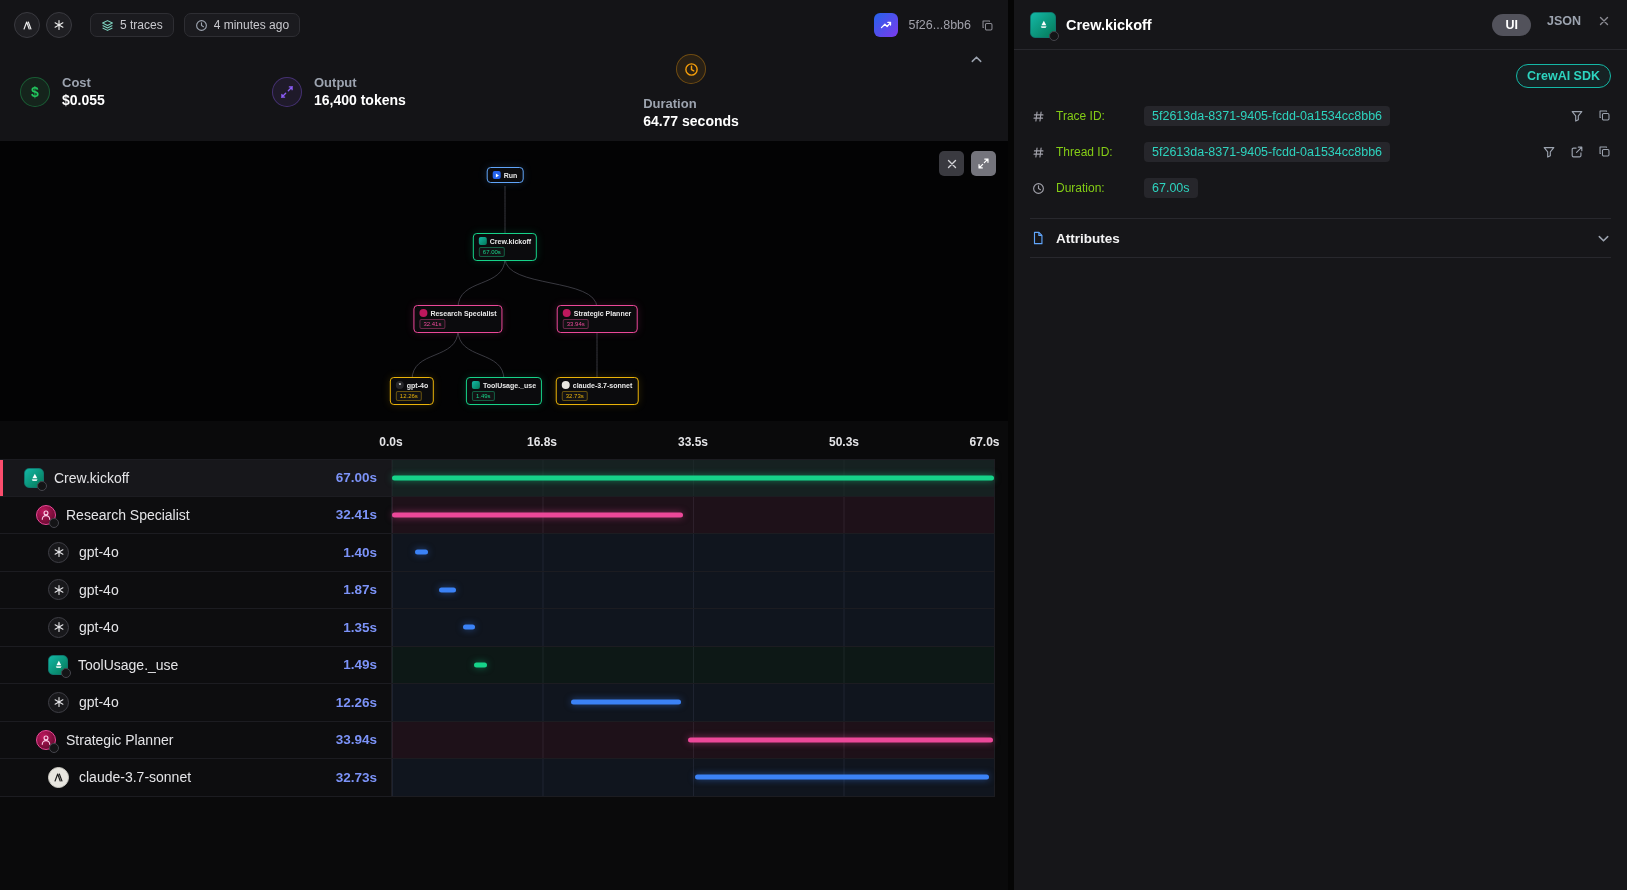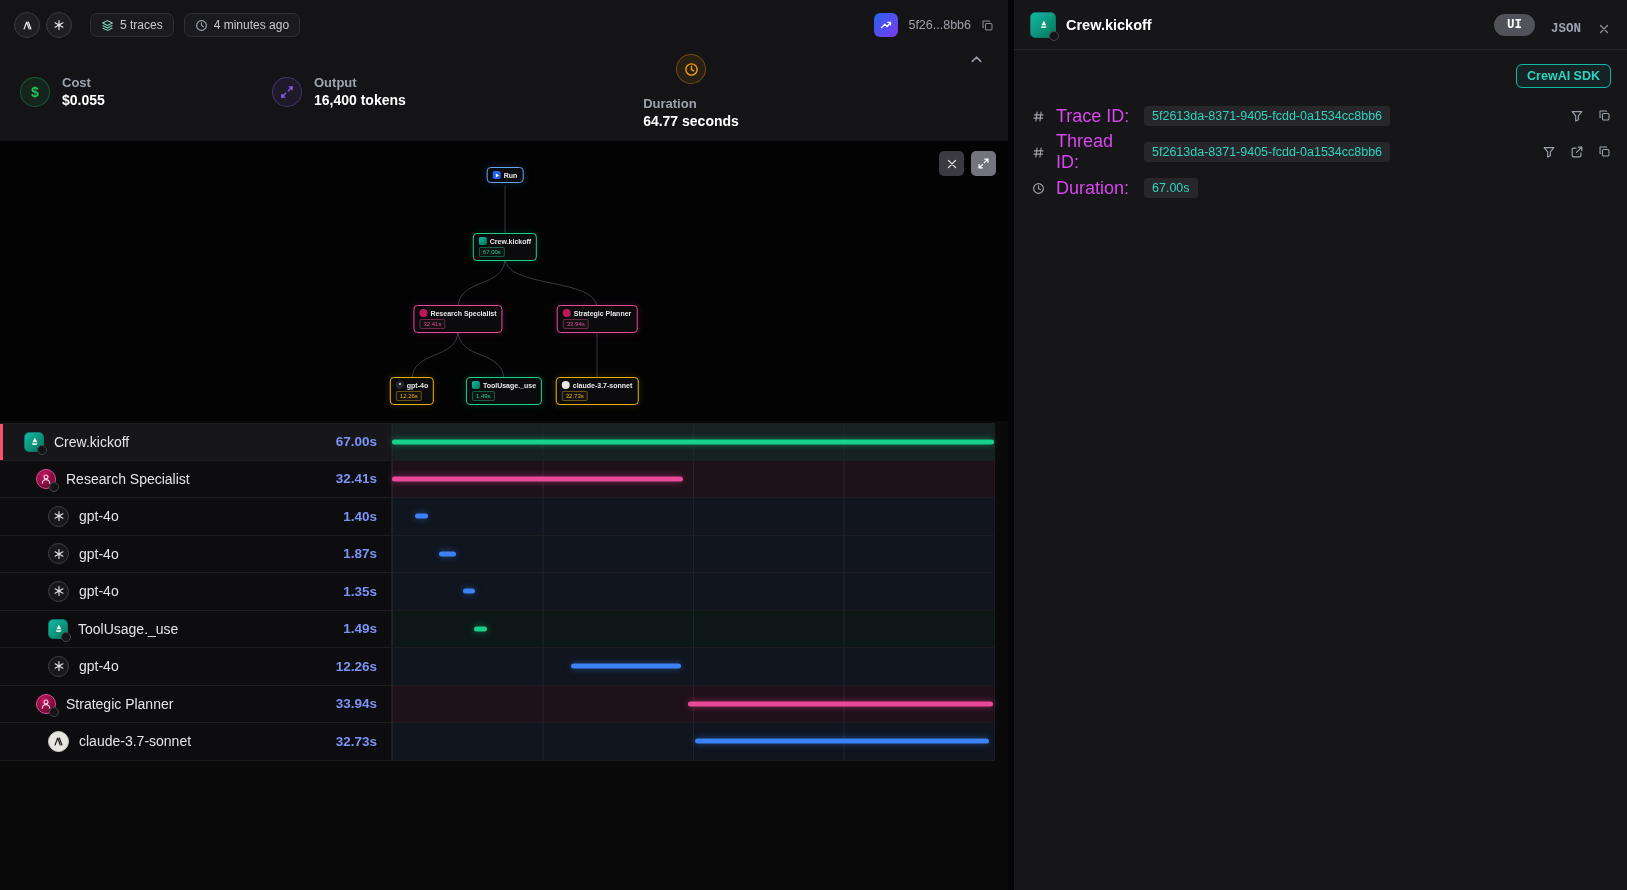--- a/index.html
+++ b/index.html
@@ -70,30 +70,30 @@
   .circ-ic.light { background:#e8e6e0; border-color:#cfcdc6; color:#1c1c1c; }
   .agent-ic { width:20px; height:20px; border-radius:50%; background:radial-gradient(circle at 35% 30%,#be185d,#500724);
     border:1px solid #ec4899; display:inline-flex; align-items:center; justify-content:center; color:#fbcfe8; position:relative; flex:none; }
   .sub { position:absolute; right:-4px; bottom:-4px; width:10px; height:10px; border-radius:50%;
     background:#141416; border:1px solid #45454c; }
 
   
   .right-pane { flex:1; margin-left:6px; background:#161619; display:flex; flex-direction:column; }
   .panel-header { height:50px; display:flex; align-items:center; gap:10px; padding:0 16px; border-bottom:1px solid #28282d; }
   .panel-title { font-size:14.5px; font-weight:700; color:#ffffff; }
-  .panel-header-right { margin-left:auto; display:flex; align-items:flex-end; gap:16px;font-family:Liberation Mono, monospace; }
+  .panel-header-right { margin-left:auto; display:flex; align-items:flex-start; gap:16px; }
   .tab-pill { background:#52525b; color:#ffffff; padding:4px 13px; border-radius:999px; font-size:12.5px; font-weight:600; cursor:pointer; }
   .tab-plain { color:#9ca3af; font-size:12.5px; font-weight:600; cursor:pointer; }
   .panel-body { padding:12px 16px; }
   .sdk-row { display:flex; justify-content:flex-end; padding:2px 0 10px; }
   .sdk-badge { border:1px solid #14b8a6; color:#2dd4bf; background:rgba(20,184,166,0.08);
-    border-radius:6px; padding:4px 10px; font-size:12.5px; font-weight:700; }
+    border-radius:12px; padding:4px 10px; font-size:12.5px; font-weight:700; }
   .field { height:36px; display:flex; align-items:center; gap:10px; }
   .f-icon { width:16px; display:flex; justify-content:center; color:#a1a1aa; flex:none; }
-  .f-label { width:78px; flex:none; font-size:18px; color:#d946ef; }
+  .f-label { width:78px; flex:none; font-size:12px; color:#84cc16; }
   .f-value { background:#26262b; color:#2dd4bf; border-radius:4px; padding:3px 8px; font-size:12.5px; cursor:pointer; }
   .f-actions { margin-left:auto; display:flex; gap:14px; color:#9ca3af; }
   .f-actions span { display:flex; cursor:pointer; }
   .attrs-row { margin-top:12px; border-top:1px solid #28282d; border-bottom:1px solid #28282d;
     height:40px; display:flex; align-items:center; gap:10px; cursor:pointer; }
   .attrs-icon { color:#60a5fa; display:flex; width:16px; justify-content:center; }
   .attrs-label { font-size:13.5px; font-weight:700; color:#f4f4f5; }
   .attrs-chev { margin-left:auto; color:#9ca3af; display:flex; }
 </style>
 </head>
@@ -261,20 +261,27 @@
           </div>
         <div class="gbtn expand" id="ic-gexpand">
             <svg width="13" height="13" viewBox="0 0 16 16" fill="none" stroke="currentColor" stroke-width="1.5" stroke-linecap="round" stroke-linejoin="round">
               <path d="M9.5 2.5h4v4M13.5 2.5 9 7M6.5 13.5h-4v-4M2.5 13.5 7 9"></path>
             </svg>
           </div>
       </div>
     </div>
 
     <div class="waterfall">
+      <div class="ticks" id="ticks">
+          <span class="tick" style="left:391px;transform:translateX(-50%)">0.0s</span>
+          <span class="tick" style="left:542px;transform:translateX(-50%)">16.8s</span>
+          <span class="tick" style="left:693px;transform:translateX(-50%)">33.5s</span>
+          <span class="tick" style="left:844px;transform:translateX(-50%)">50.3s</span>
+          <span class="tick" style="left:995px;transform:translateX(-85%)">67.0s</span>
+        </div>
       <div id="rows">
           <div class="wrow selected">
       <div class="wname" style="padding-left:24px">
         <span class="crew-ic">
                 <svg width="11" height="11" viewBox="0 0 16 16" fill="#fff">
                   <path d="M8.5 2.5 12 9H5Z"></path>
                   <path d="M4 10.5h8.5L11 13H5.2Z" opacity=".85"></path>
                 </svg>
                 <span class="sub"></span>
               </span>
@@ -496,15 +503,29 @@
               <svg width="13" height="13" viewBox="0 0 16 16" fill="none" stroke="currentColor" stroke-width="1.4" stroke-linecap="round">
                 <circle cx="8" cy="8" r="6"></circle>
                 <path d="M8 4.6V8l2.4 1.4"></path>
               </svg>
             </span>
       <span class="f-label">Duration:</span>
       <span class="f-value">67.00s</span>
       <span class="f-actions"></span>
     </div>
         </div>
+      <div class="attrs-row">
+        <span class="attrs-icon" id="ic-file">
+            <svg width="14" height="14" viewBox="0 0 16 16" fill="none" stroke="currentColor" stroke-width="1.3" stroke-linejoin="round">
+              <path d="M4 1.5h5L12.5 5v9.5h-8.5Z"></path>
+              <path d="M9 1.5V5h3.5"></path>
+            </svg>
+          </span>
+        <span class="attrs-label">Attributes</span>
+        <span class="attrs-chev" id="ic-attrs-chev">
+            <svg width="15" height="15" viewBox="0 0 16 16" fill="none" stroke="currentColor" stroke-width="1.6" stroke-linecap="round" stroke-linejoin="round">
+              <path d="M3.5 6 8 10.5 12.5 6"></path>
+            </svg>
+          </span>
+      </div>
     </div>
   </div>
 </div>
 
 </body></html>

